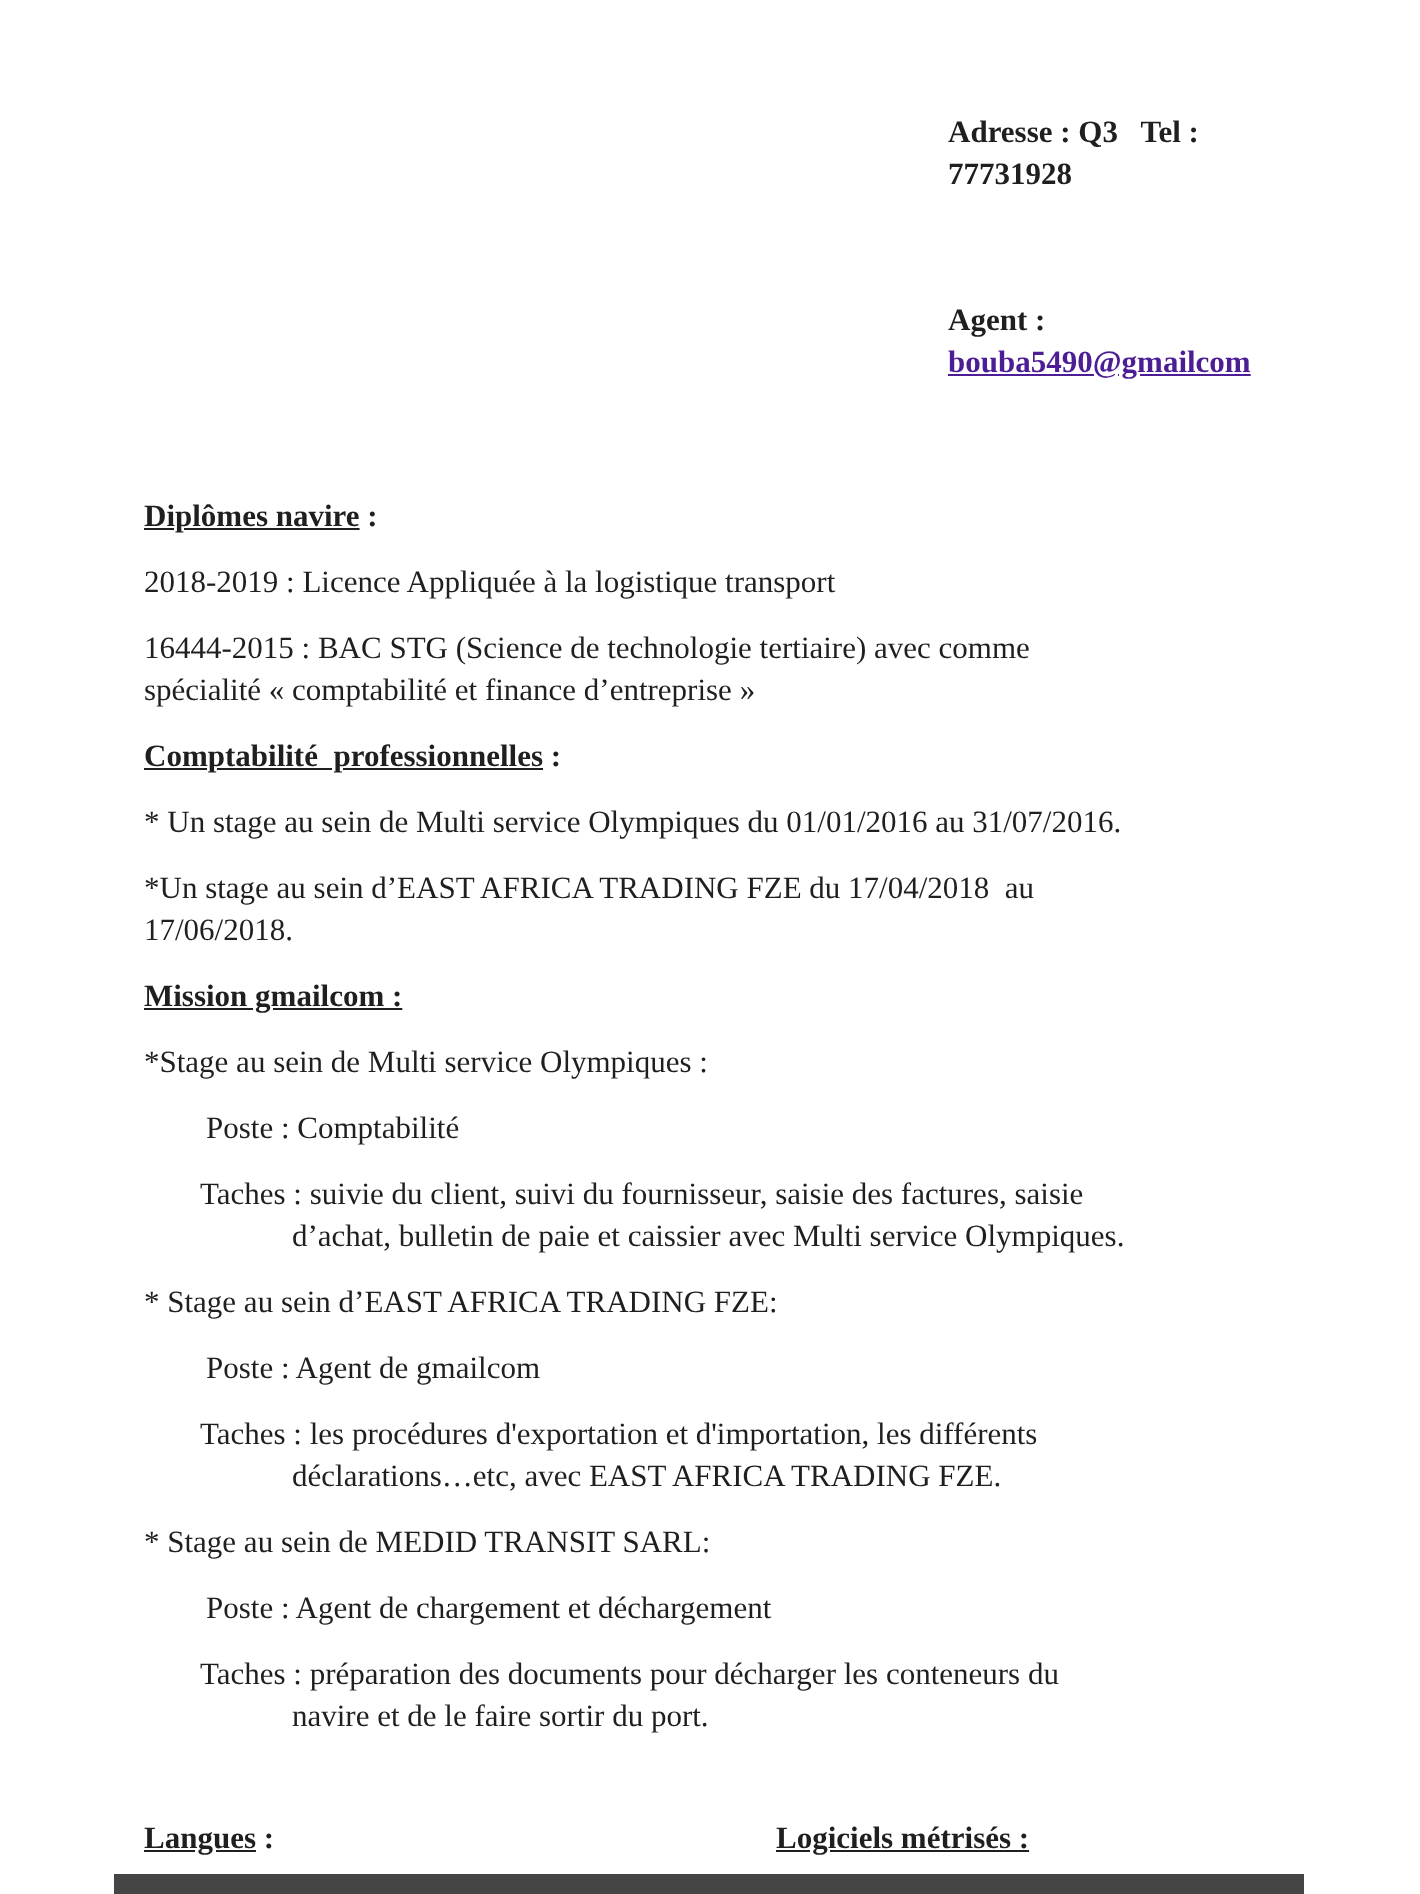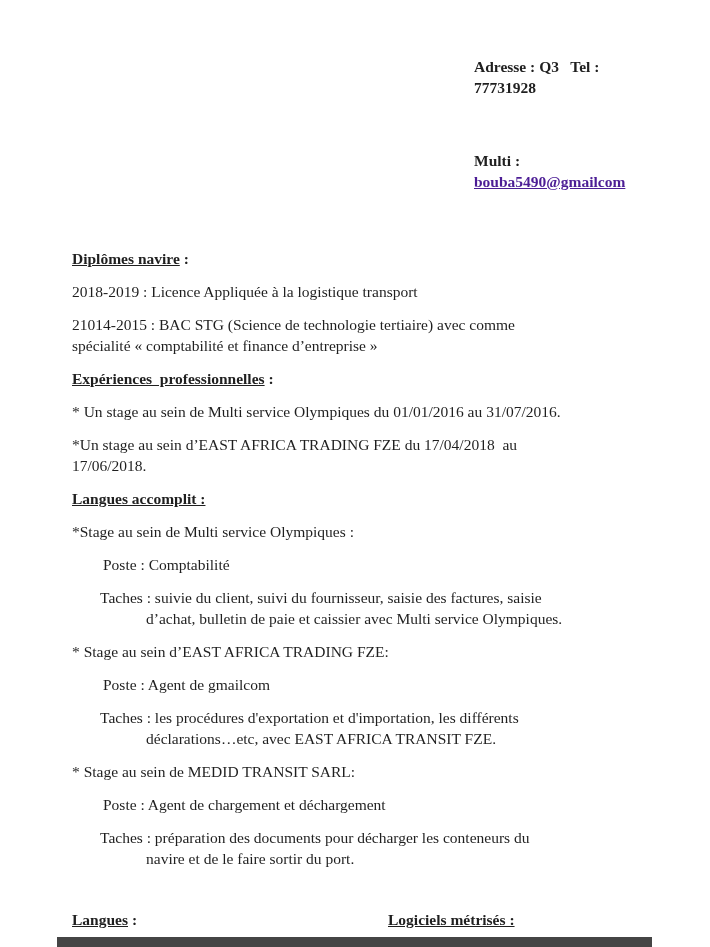--- a/index.html
+++ b/index.html
@@ -65,45 +65,45 @@
   }
 </style>
 </head>
 <body>
 
 <div class="page">
   <div class="content">
 
     <div class="contact">
       <div class="contact-line">Adresse : Q3   Tel : 77731928</div>
-      <div class="contact-line"><span>Multi : </span><a class="email" href="#">bouba5490@gmailcom</a></div>
+      <div class="contact-line"><span>Agent : </span><a class="email" href="#">bouba5490@gmailcom</a></div>
     </div>
 
     <div class="h body-start"><span class="u">Diplômes navire</span><span> :</span></div>
 
     <p>2018-2019 : Licence Appliquée à la logistique transport</p>
 
-    <p><span class="line">21014-2015 : BAC STG (Science de technologie tertiaire) avec comme</span><span class="line">spécialité « comptabilité et finance d’entreprise »</span></p>
+    <p><span class="line">16444-2015 : BAC STG (Science de technologie tertiaire) avec comme</span><span class="line">spécialité « comptabilité et finance d’entreprise »</span></p>
 
-    <div class="h"><span class="u">Expériences  professionnelles</span><span> :</span></div>
+    <div class="h"><span class="u">Comptabilité  professionnelles</span><span> :</span></div>
 
     <p>* Un stage au sein de Multi service Olympiques du 01/01/2016 au 31/07/2016.</p>
 
     <p><span class="line">*Un stage au sein d’EAST AFRICA TRADING FZE du 17/04/2018  au</span><span class="line">17/06/2018.</span></p>
 
 
-    <div class="h"><span class="u">Langues accomplit :</span></div>
+    <div class="h"><span class="u">Mission gmailcom :</span></div>
 
     <p>*Stage au sein de Multi service Olympiques :</p>
     <p class="poste">Poste : Comptabilité</p>
     <p class="taches"><span class="line">Taches : suivie du client, suivi du fournisseur, saisie des factures, saisie</span><span class="line t2">d’achat, bulletin de paie et caissier avec Multi service Olympiques.</span></p>
 
     <p>* Stage au sein d’EAST AFRICA TRADING FZE:</p>
     <p class="poste">Poste : Agent de gmailcom</p>
-    <p class="taches"><span class="line">Taches : les procédures d'exportation et d'importation, les différents</span><span class="line t2">déclarations…etc, avec EAST AFRICA TRANSIT FZE.</span></p>
+    <p class="taches"><span class="line">Taches : les procédures d'exportation et d'importation, les différents</span><span class="line t2">déclarations…etc, avec EAST AFRICA TRADING FZE.</span></p>
 
     <p>* Stage au sein de MEDID TRANSIT SARL:</p>
     <p class="poste">Poste : Agent de chargement et déchargement</p>
     <p class="taches"><span class="line">Taches : préparation des documents pour décharger les conteneurs du</span><span class="line t2">navire et de le faire sortir du port.</span></p>
 
     <div class="cols">
       <div class="col-left">
         <div class="h"><span class="u">Langues</span><span> :</span></div>
 
       </div>

